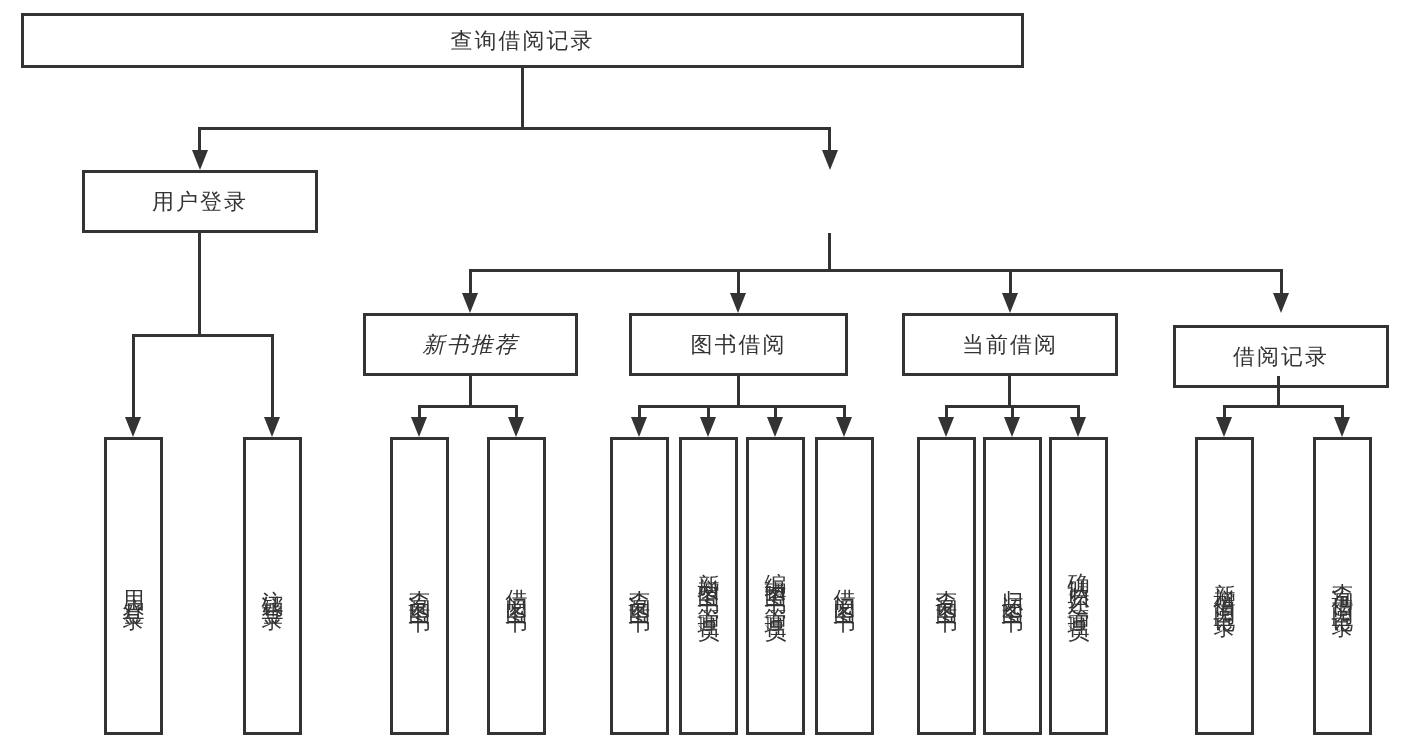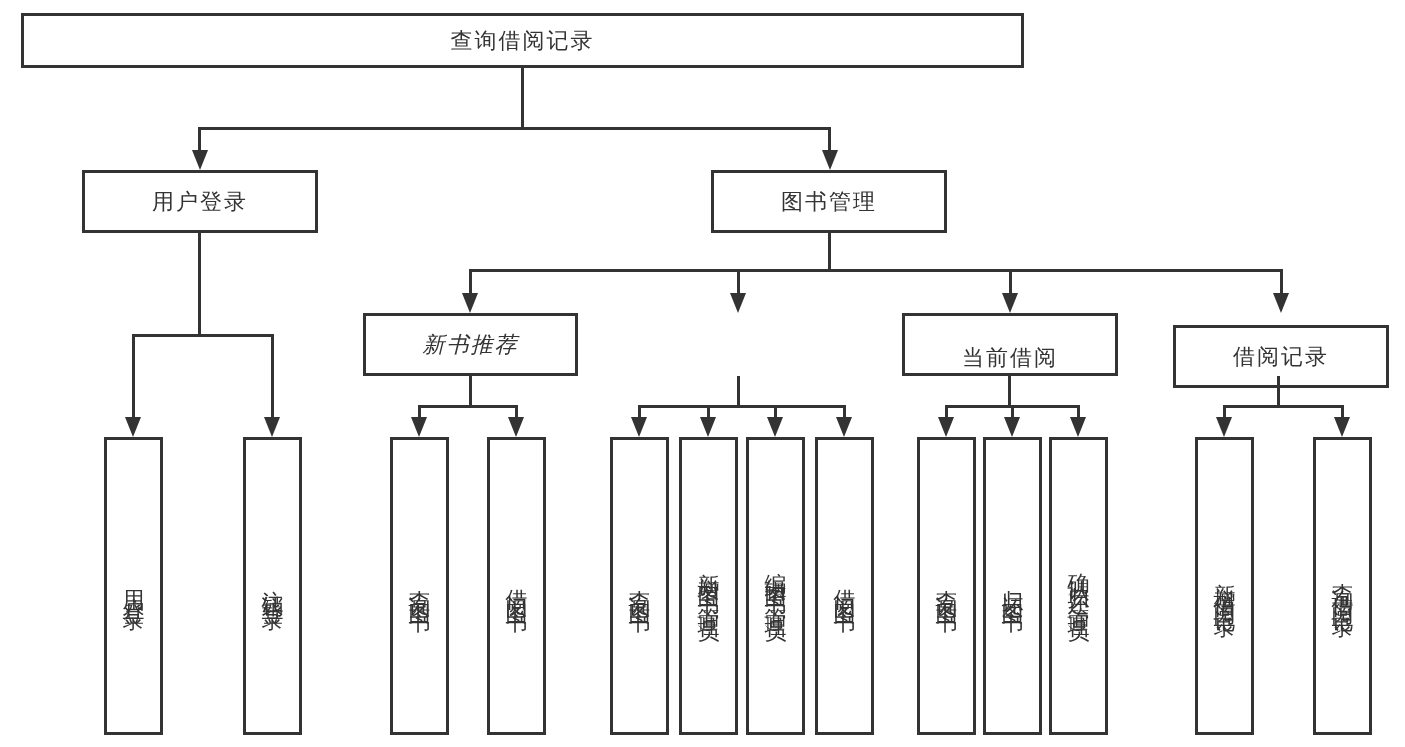--- a/index.html
+++ b/index.html
@@ -84,23 +84,20 @@
 
   <div class="vline" style="left:521px; top:68px; height:60px;"></div>
   <div class="hline" style="left:198px; top:127px; width:633px;"></div>
   <div class="vline" style="left:198px; top:127px; height:26px;"></div>
   <div class="arrow" style="left:192px; top:150px;"></div>
   <div class="vline" style="left:828px; top:127px; height:26px;"></div>
   <div class="arrow" style="left:822px; top:150px;"></div>
 
   <div class="hbox" style="left:82px; top:170px; width:230px; height:57px;">
     <span>用户登录</span>
-  </div>
-  <div class="hbox" style="left:711px; top:170px; width:230px; height:57px;">
-    <span>图书管理</span>
   </div>
 
   <div class="vline" style="left:198px; top:233px; height:104px;"></div>
   <div class="hline" style="left:132px; top:334px; width:142px;"></div>
   <div class="vline" style="left:132px; top:334px; height:84px;"></div>
   <div class="arrow" style="left:125px; top:417px;"></div>
   <div class="vline" style="left:271px; top:334px; height:84px;"></div>
   <div class="arrow" style="left:264px; top:417px;"></div>
 
   <div class="vline" style="left:828px; top:233px; height:39px;"></div>
@@ -110,21 +107,24 @@
   <div class="vline" style="left:737px; top:269px; height:26px;"></div>
   <div class="arrow" style="left:730px; top:293px;"></div>
   <div class="vline" style="left:1009px; top:269px; height:26px;"></div>
   <div class="arrow" style="left:1002px; top:293px;"></div>
   <div class="vline" style="left:1280px; top:269px; height:26px;"></div>
   <div class="arrow" style="left:1273px; top:293px;"></div>
 
   <div class="hbox" style="left:363px; top:313px; width:209px; height:57px;font-style:italic;">
     <span>新书推荐</span>
   </div>
-  <div class="hbox" style="left:902px; top:313px; width:210px; height:57px;align-items:flex-end;">
+  <div class="hbox" style="left:629px; top:313px; width:213px; height:57px;">
+    <span>图书借阅</span>
+  </div>
+  <div class="hbox" style="left:902px; top:313px; width:210px; height:57px;">
     <span>当前借阅</span>
   </div>
   <div class="hbox" style="left:1173px; top:313px; width:210px; height:57px;margin-top:12px;">
     <span>借阅记录</span>
   </div>
 
   <div class="vline" style="left:469px; top:376px; height:31px;"></div>
   <div class="hline" style="left:418px; top:405px; width:100px;"></div>
   <div class="vline" style="left:418px; top:405px; height:14px;"></div>
   <div class="arrow" style="left:411px; top:417px;"></div>

